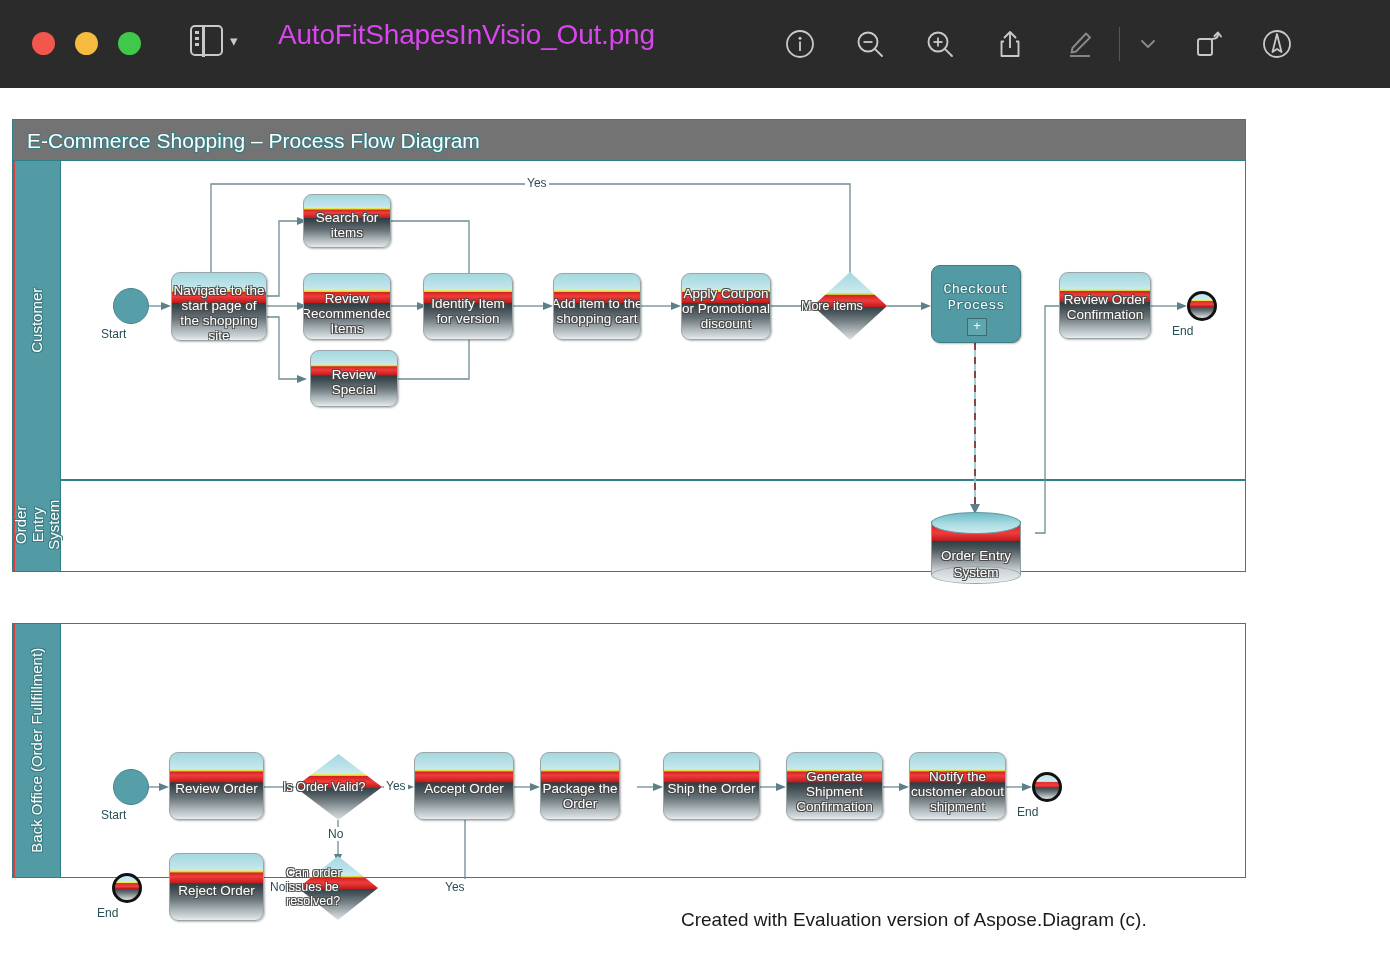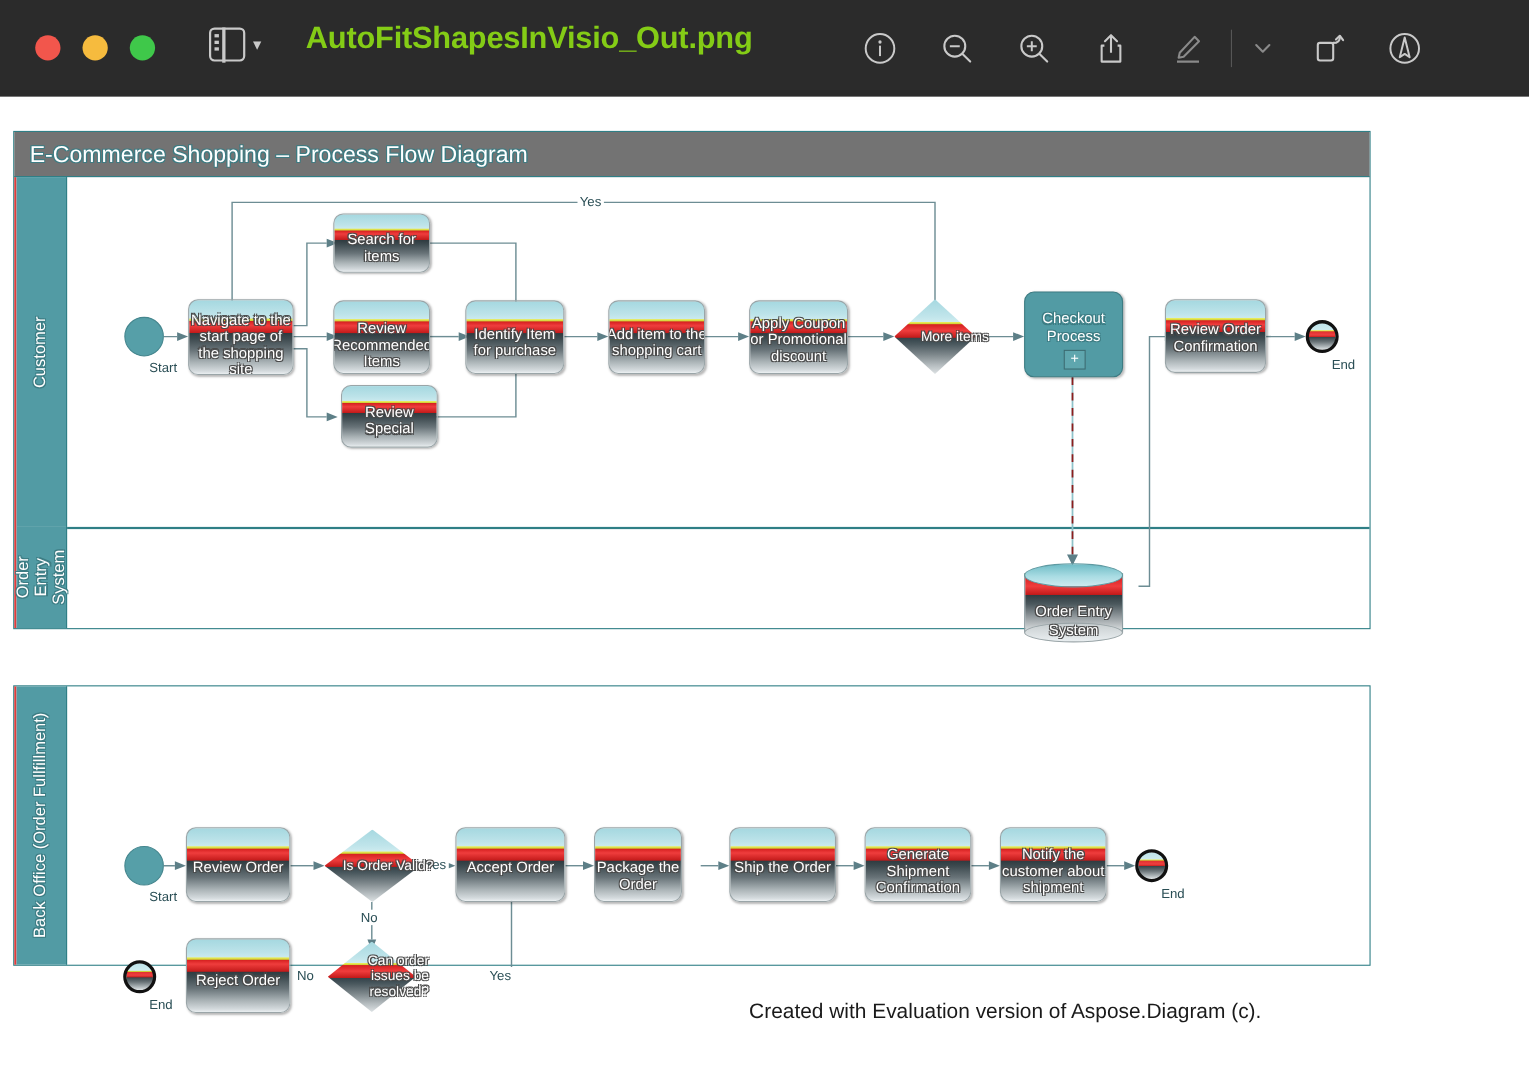--- a/index.html
+++ b/index.html
@@ -25,21 +25,21 @@
 
   #sidebar-toggle{position:absolute;left:190px;top:25px;display:flex;align-items:center;gap:7px;}
   .sb-icon{width:33px;height:31px;border:2.5px solid #c9c9c9;border-radius:5px;position:relative;box-sizing:border-box;}
   .sb-icon:after{content:"";position:absolute;left:10px;top:-2.5px;bottom:-2.5px;width:2.5px;background:#c9c9c9;}
   .sb-icon .dts{position:absolute;left:2.5px;top:4px;width:4px;}
   .sb-icon .dts i{display:block;width:4px;height:2.5px;background:#c9c9c9;margin-bottom:3.5px;}
   .chev{color:#c9c9c9;font-size:15px;line-height:1;}
 
   #doc-title{
     position:absolute;left:278px;top:19px;
-    color:#84cc16;font-size:28px;font-weight:bold;letter-spacing:-0.2px;
+    color:#d946ef;font-size:28px;font-weight:normal;letter-spacing:-0.2px;
     white-space:nowrap;
   }
 
   #tb-tools{position:absolute;left:765px;top:14px;height:60px;display:flex;align-items:center;gap:0px;}
   .tool{width:70px;height:60px;display:flex;align-items:center;justify-content:center;}
   .tool svg{display:block;}
   .vsep{width:1px;height:34px;background:#565656;margin:0 4px;}
 
   
   #canvas{position:absolute;left:0;top:88px;width:1390px;height:888px;background:#fff;}
@@ -91,20 +91,21 @@
   
   .subproc{
     position:absolute;border-radius:9px;background:#529ba4;
     border:1px solid #3d7c83;box-sizing:border-box;
     box-shadow:1px 1px 2px rgba(0,0,0,0.25);
   }
   .subproc .tx{
     position:absolute;left:0;right:0;top:16px;
     text-align:center;color:#ffffff;font-size:13.5px;line-height:16px;white-space:pre-line;
     text-shadow:-1px -1px 0 #3d7c83, 1px -1px 0 #3d7c83, -1px 1px 0 #3d7c83, 1px 1px 0 #3d7c83;
+    font-family:Liberation Mono, monospace;
   }
   .plusbox{
     position:absolute;left:50%;margin-left:-9px;bottom:6px;
     width:18px;height:16px;border:1px solid #3b6b71;background:#5fa6ae;
     color:#fff;font-size:13px;line-height:14px;text-align:center;
   }
 
   
   .gw{position:absolute;}
   .gw .dia{
@@ -112,40 +113,40 @@
     background:linear-gradient(to bottom,
         #a5d8e0 0%, #bfe4ea 22%, #cdebef 30%,
         #e8ea55 31%, #cfcf35 33%,
         #d62121 34%, #ef3d3d 42%, #c41b1b 51%,
         #33434a 52%, #4a585e 60%, #7d878b 74%, #b4bbbe 88%, #dde2e4 100%);
     clip-path:polygon(50% 0%, 100% 50%, 50% 100%, 0% 50%);
     filter:drop-shadow(1px 1px 1px rgba(0,0,0,0.3));
   }
   .gw .tx{
     position:absolute;left:-12px;right:-12px;
-    text-align:right;color:#fff;font-size:12.5px;line-height:14px;white-space:pre-line;
+    text-align:left;color:#fff;font-size:12.5px;line-height:14px;white-space:pre-line;
     text-shadow:-1px -1px 0 #4a4a4a, 1px -1px 0 #4a4a4a, -1px 1px 0 #4a4a4a, 1px 1px 0 #4a4a4a;
   }
 
   
   .evstart{
     position:absolute;border-radius:50%;
     background:#569fa8;border:1px solid #45868e;box-sizing:border-box;
   }
   .evend{
     position:absolute;border-radius:50%;
     border:3.5px solid #111111;box-sizing:border-box;overflow:hidden;
     background:linear-gradient(to bottom,
         #bfe4ea 0%, #cdebef 26%,
         #e8ea55 27%, #cfcf35 30%,
         #e03030 31%, #ef4040 44%, #c41b1b 52%,
         #3a474c 53%, #6b7579 70%, #aeb6b9 88%, #dfe4e6 100%);
   }
   .evlabel{
-    position:absolute;text-align:right;color:#2a4e55;font-size:12px;
+    position:absolute;text-align:left;color:#2a4e55;font-size:12px;
     text-shadow:0 0 1px #fff;
   }
 
   
   .datastore{position:absolute;}
   .ds-body{
     position:absolute;left:0;right:0;top:9px;bottom:9px;
     background:linear-gradient(to bottom,
         #e8ea55 0%, #cfcf35 5%,
         #d62121 6%, #ef3d3d 22%, #c41b1b 36%,
@@ -355,21 +356,21 @@
 Items</div>
     </div>
 
     <div class="task" style="left:297px;top:230px;width:88px;height:57px;">
       <div class="tx" style="top:16px;">Review
 Special</div>
     </div>
 
     <div class="task" style="left:410px;top:153px;width:90px;height:67px;">
       <div class="tx" style="top:22px;">Identify Item
-for purchase</div>
+for version</div>
     </div>
 
     <div class="task" style="left:668px;top:153px;width:90px;height:67px;">
       <div class="tx" style="top:12px;left:-4px;right:-4px;">Apply Coupon
 or Promotional
 discount</div>
     </div>
 
     <div class="task" style="left:540px;top:153px;width:88px;height:67px;">
       <div class="tx" style="top:22px;left:-4px;right:-4px;">Add item to the

